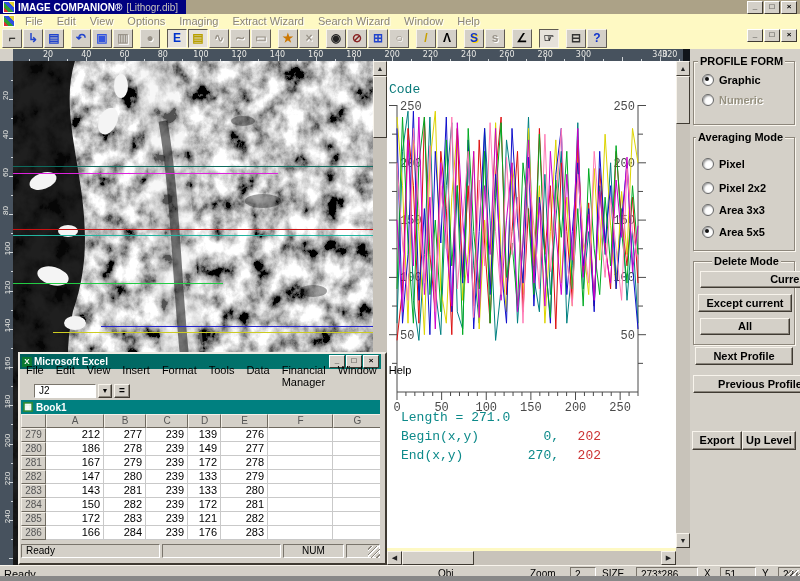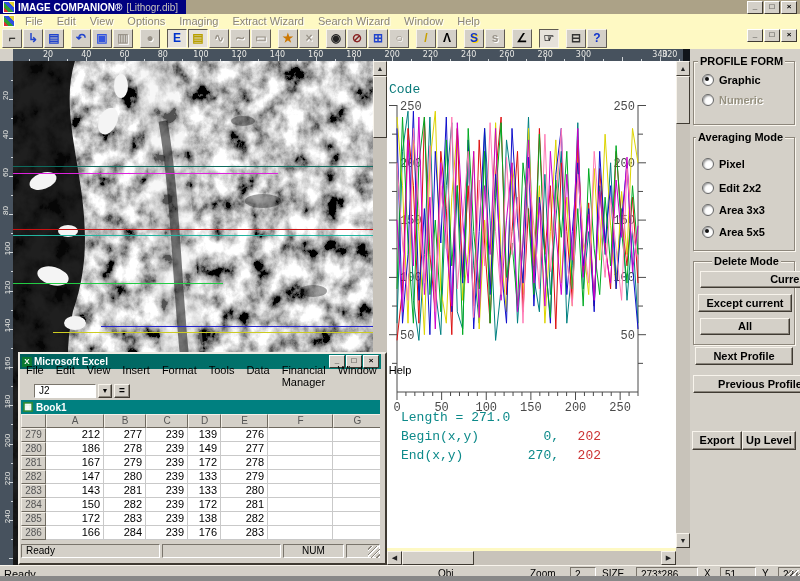--- a/index.html
+++ b/index.html
@@ -482,21 +482,21 @@
   </div>
 
   <div class="abs groupbox" style="left:3px;top:88px;width:100px;height:112px;">
     <div class="abs grouptitle" style="left:2px;top:-7px;">Averaging Mode</div>
     <div class="radio-row" style="left:8px;top:20px;">
       <span class="radio"></span>
       <span class="radio-label">Pixel</span>
     </div>
     <div class="radio-row" style="left:8px;top:44px;">
       <span class="radio"></span>
-      <span class="radio-label">Edit 2x2</span>
+      <span class="radio-label">Pixel 2x2</span>
     </div>
     <div class="radio-row" style="left:8px;top:66px;">
       <span class="radio"></span>
       <span class="radio-label">Area 3x3</span>
     </div>
     <div class="radio-row" style="left:8px;top:88px;">
       <span class="radio sel"></span>
       <span class="radio-label">Area 5x5</span>
     </div>
   </div>
@@ -615,21 +615,21 @@
           <div class="ccell" style="width: 33px;">172</div>
           <div class="ccell" style="width: 47px;">281</div>
           <div class="ccell" style="width: 65px;"></div>
           <div class="ccell" style="width: 49px;"></div>
         </div>
         <div class="srow">
           <div class="hcell" style="width: 25px;">285</div>
           <div class="ccell" style="width: 58px;">172</div>
           <div class="ccell" style="width: 42px;">283</div>
           <div class="ccell" style="width: 42px;">239</div>
-          <div class="ccell" style="width: 33px;">138</div>
+          <div class="ccell" style="width: 33px;">121</div>
           <div class="ccell" style="width: 47px;">282</div>
           <div class="ccell" style="width: 65px;"></div>
           <div class="ccell" style="width: 49px;"></div>
         </div>
         <div class="srow">
           <div class="hcell" style="width: 25px;">286</div>
           <div class="ccell" style="width: 58px;">166</div>
           <div class="ccell" style="width: 42px;">284</div>
           <div class="ccell" style="width: 42px;">239</div>
           <div class="ccell" style="width: 33px;">176</div>

